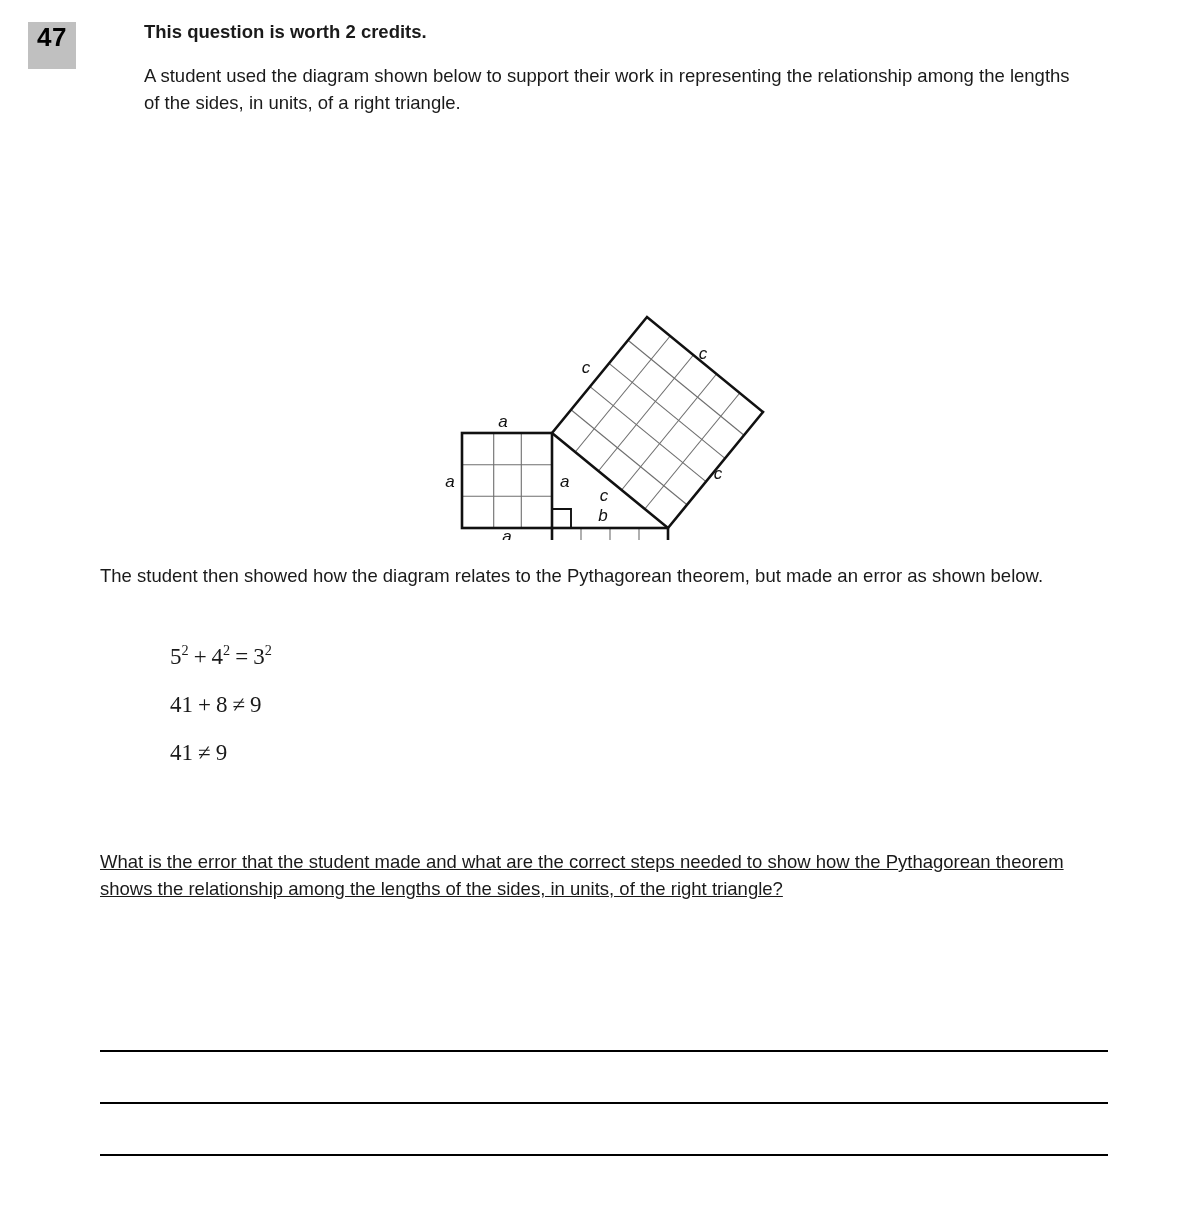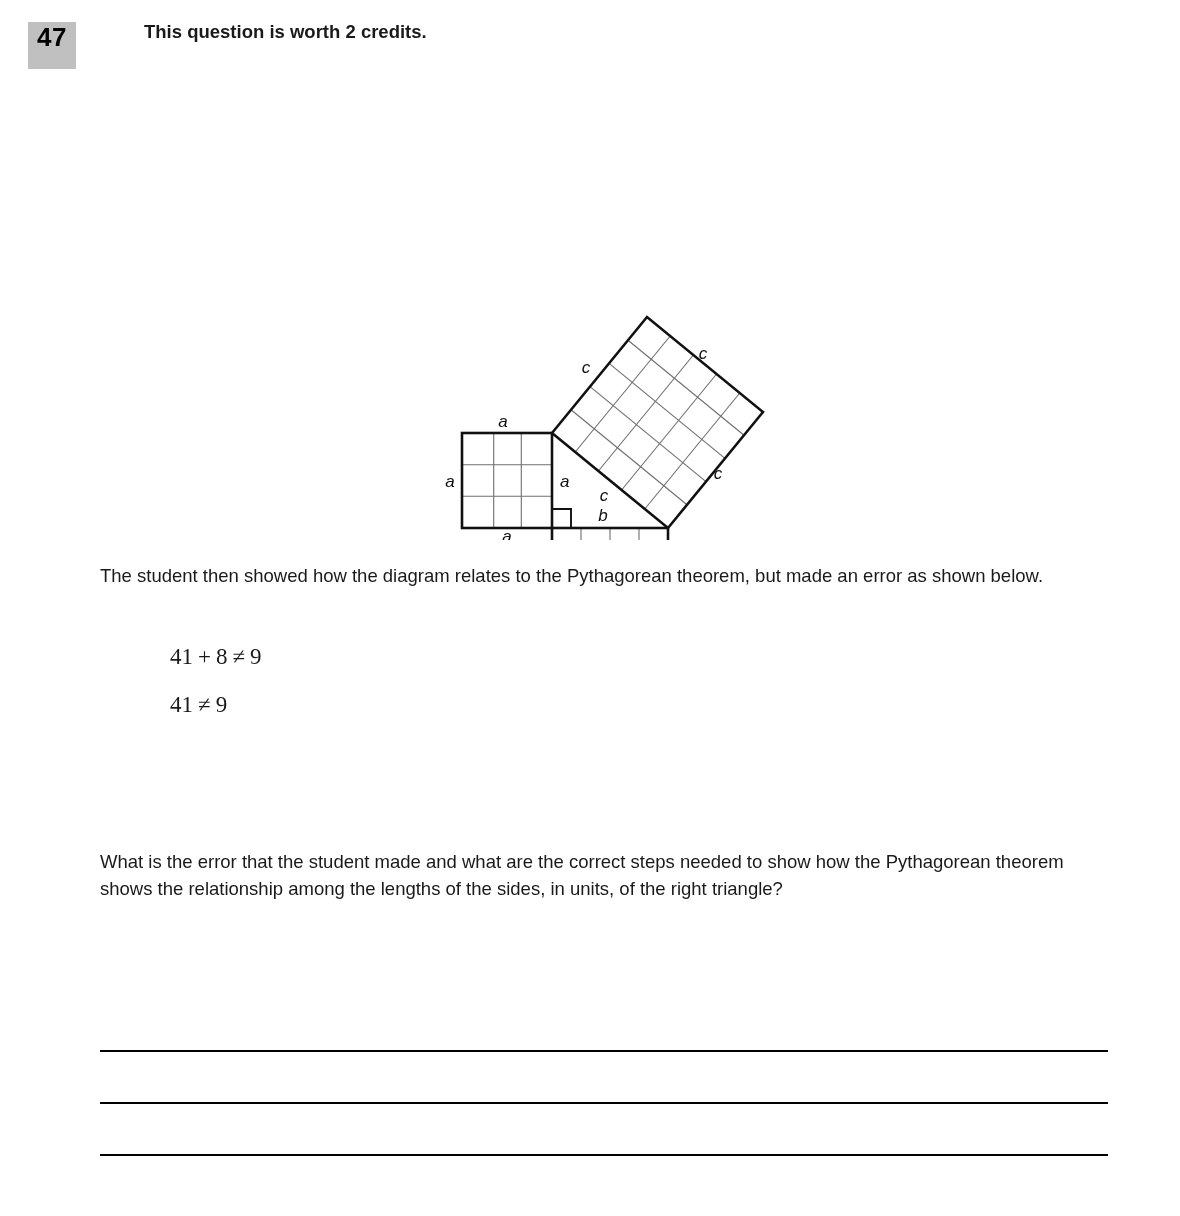--- a/index.html
+++ b/index.html
@@ -131,20 +131,21 @@
 <body>
 
 <div id="question-badge">
   <span>47</span>
 </div>
 
 <div id="content">
 
   <p class="credit-line">This question is worth 2 credits.</p>
 
+  <p class="body-para para-intro">A student used the diagram shown below to support their work in representing the relationship among the lengths of the sides, in units, of a right triangle.</p>
 </div>
 
 <div id="diagram-wrap">
   <svg width="1180" height="395" viewBox="0 0 1180 395">
 
     <g>
 
       <g stroke="#6e6e6e" stroke-width="1.1" fill="none">
 
         <line x1="571.0" y1="264.8" x2="687.0" y2="359.8"></line>
@@ -201,27 +202,30 @@
     <text class="dlabel" x="604" y="356" text-anchor="middle">c</text>
   </svg>
 </div>
 
 <div style="position:absolute; left:100px; top:562px; width:1010px;">
   <p class="body-para para-middle">The student then showed how the diagram relates to the Pythagorean theorem, but made an error as shown below.</p>
 </div>
 
 <div id="equations">
   <div class="equation">
+    <span>5</span><sup>2</sup><span class="op">+</span><span>4</span><sup>2</sup><span class="op">=</span><span>3</span><sup>2</sup>
+  </div>
+  <div class="equation">
     <span>41</span><span class="op">+</span><span>8</span><span class="op">≠</span><span>9</span>
   </div>
   <div class="equation">
     <span>41</span><span class="op">≠</span><span>9</span>
   </div>
 </div>
 
-<div style="position:absolute; left:100px; top:822px; width:1010px;">
+<div style="position:absolute; left:100px; top:822px; width:1010px;text-decoration:underline;">
   <p class="body-para para-question">What is the error that the student made and what are the correct steps needed to show how the Pythagorean theorem shows the relationship among the lengths of the sides, in units, of the right triangle?</p>
 
 </div>
 
 <div class="answer-rule" id="answer-rule-1"></div>
 <div class="answer-rule" id="answer-rule-2"></div>
 <div class="answer-rule" id="answer-rule-3"></div>
 
 </body></html>

